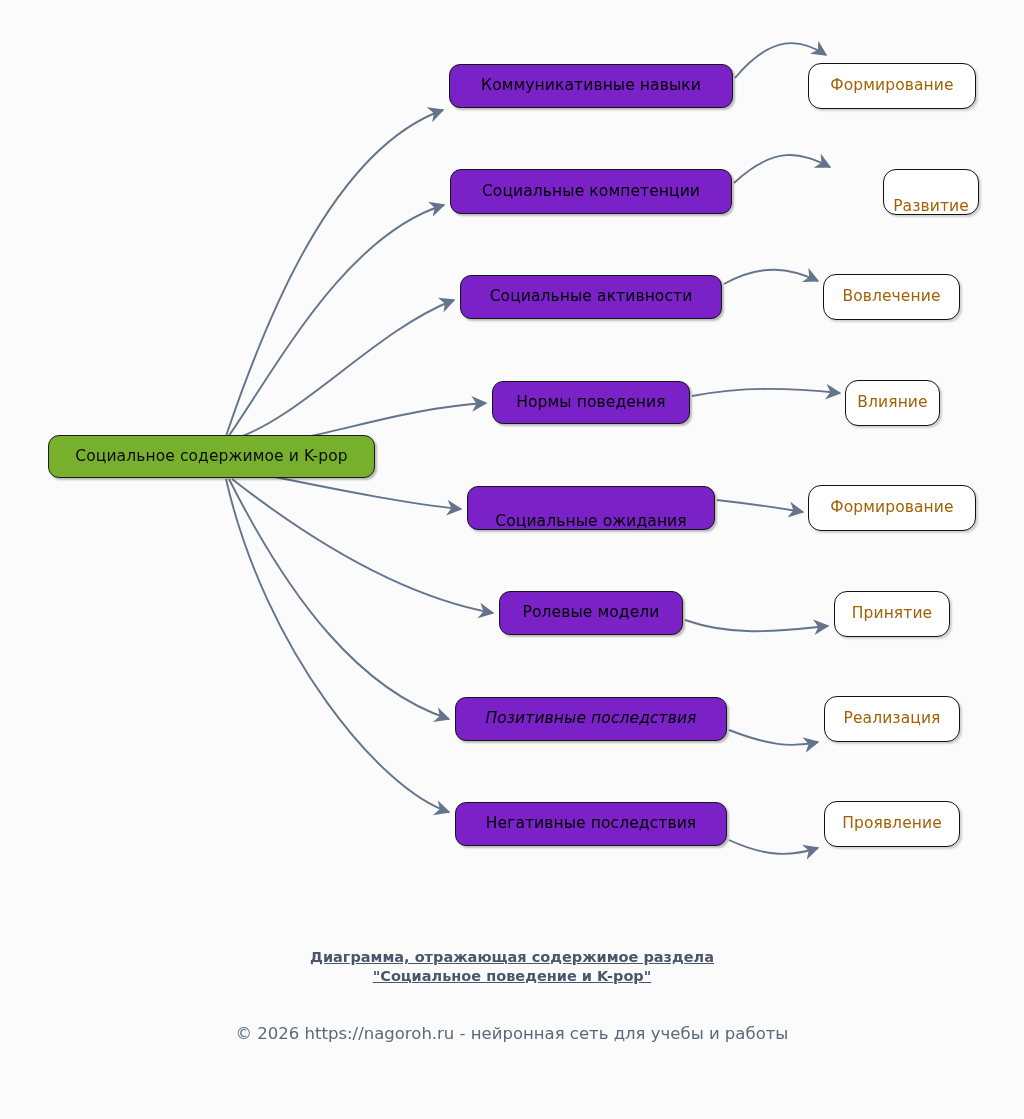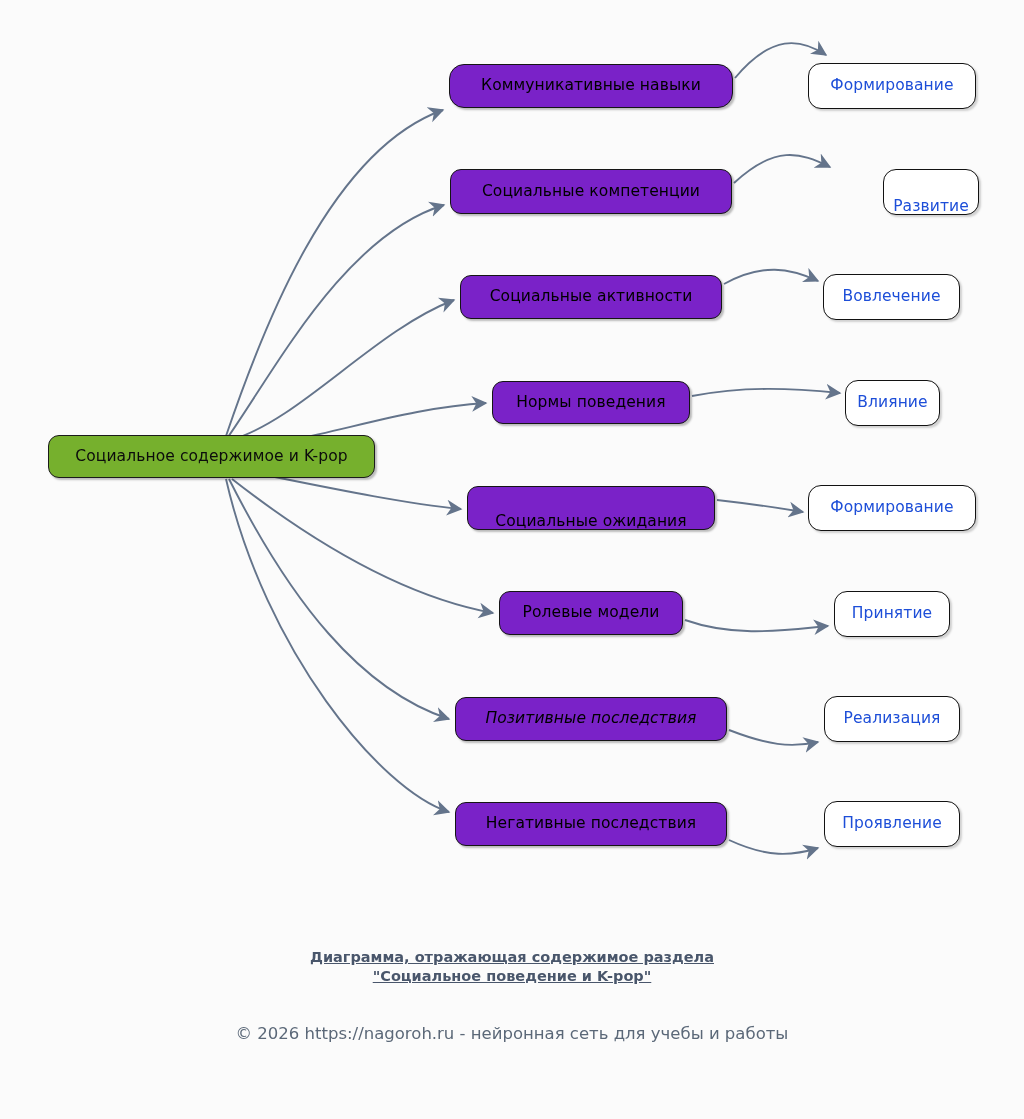--- a/index.html
+++ b/index.html
@@ -50,21 +50,21 @@
     background: #7a22c8;
     border: 1.4px solid #151515;
     border-radius: 11px;
     color: #000000;
     box-shadow: 2px 2px 2px rgba(40,40,40,0.30);
   }
   .node.leaf {
     background: #ffffff;
     border: 1.4px solid #121212;
     border-radius: 13px;
-    color: #1d4ed8;
+    color: #a16207;
     box-shadow: 2px 2px 2px rgba(60,60,60,0.22);
   }
   #footer {
     position: absolute;
     left: 0;
     width: 1024px;
     text-align: center;
   }
   .caption {
     font-family: "DejaVu Sans", sans-serif;
@@ -123,21 +123,21 @@
       <path d="M 685,620 C 736,638 785,630 828,626"></path>
       <path d="M 729,730 C 768,745 790,748 818,742"></path>
       <path d="M 729,840 C 768,858 792,856 818,848"></path>
     </g>
   </svg>
 
   <div class="node root" style="left:48px; top:435px; width:327px; height:43px;">
     <span>Социальное содержимое и K-pop</span>
   </div>
 
-  <div class="node branch" style="left:449px; top:64px; width:284px; height:44px;border-radius:15px;">
+  <div class="node branch" style="left:449px; top:64px; width:284px; height:44px;">
     <span>Коммуникативные навыки</span>
   </div>
   <div class="node branch" style="left:450px; top:169px; width:282px; height:45px;">
     <span>Социальные компетенции</span>
   </div>
   <div class="node branch" style="left:460px; top:275px; width:262px; height:44px;">
     <span>Социальные активности</span>
   </div>
   <div class="node branch" style="left:492px; top:381px; width:198px; height:43px;">
     <span>Нормы поведения</span>

